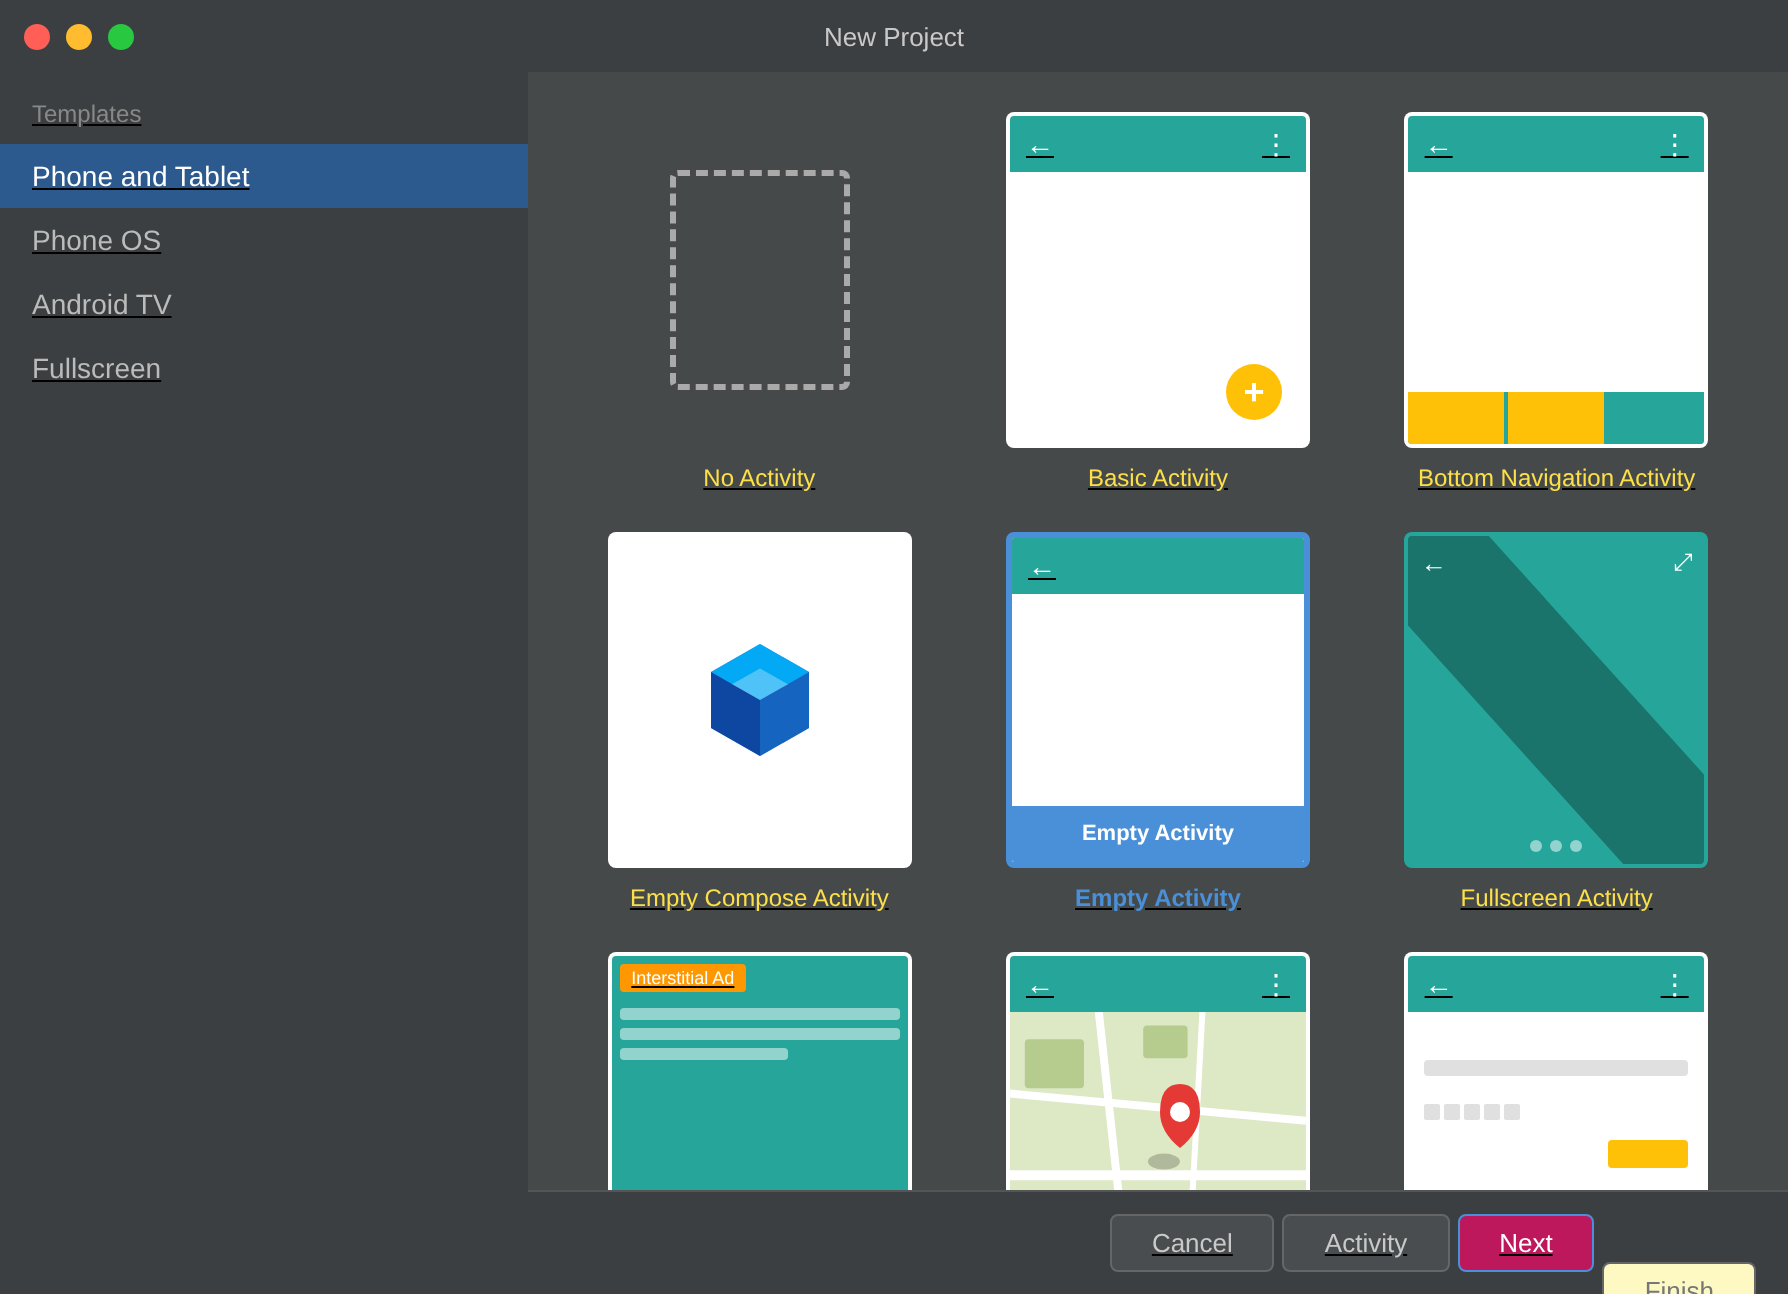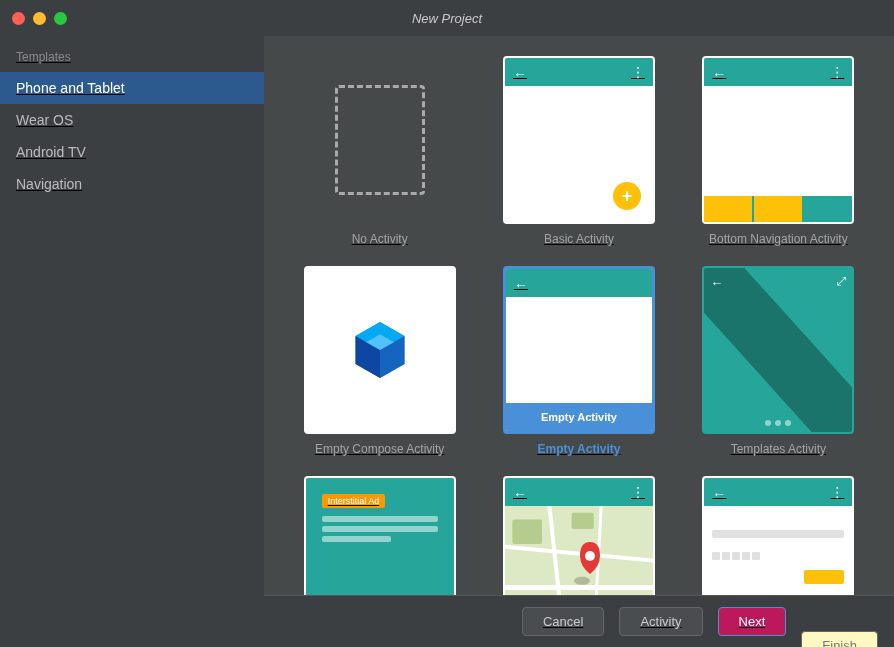--- a/index.html
+++ b/index.html
@@ -13,21 +13,20 @@
       flex-direction: column;
     }
     .title-bar {
       height: 36px;
       background: #3c3f41;
       display: flex;
       align-items: center;
       justify-content: center;
       position: relative;
       flex-shrink: 0;
-      font-style: italic;
     }
     .title-bar-buttons {
       position: absolute;
       left: 12px;
       display: flex;
       gap: 8px;
       align-items: center;
     }
     .tb-btn {
       width: 13px;
@@ -99,21 +98,21 @@
       position: relative;
       overflow: hidden;
       border: 2px solid transparent;
     }
     .template-card.selected .template-thumb {
       border: 3px solid #4a90d9;
     }
     .template-label {
       margin-top: 8px;
       font-size: 12px;
-      color: #a3a3a3;
+      color: #fde047;
       text-align: center;
     }
     .template-card.selected .template-label {
       color: #4a90d9;
       font-weight: bold;
     }
     
     .no-activity-thumb {
       display: flex;
       align-items: center;
@@ -322,21 +321,21 @@
       margin-top: 4px;
     }
 
     .footer-bar {
       height: 52px;
       background: #3c3f41;
       display: flex;
       align-items: center;
       justify-content: flex-end;
       padding: 0 16px;
-      gap: 15px;
+      gap: 4px;
       flex-shrink: 0;
       border-top: 1px solid #555;
     }
     .btn {
       padding: 6px 20px;
       border-radius: 4px;
       font-size: 13px;
       cursor: pointer;
       border: 1px solid #666;
       background: #4a4d4f;
@@ -367,23 +366,23 @@
     <div class="tb-btn tb-min"></div>
     <div class="tb-btn tb-max"></div>
   </div>
   <span class="title-text">New Project</span>
 </div>
 
 <div class="main-container">
   <div class="sidebar">
     <div class="sidebar-section-label">Templates</div>
     <div class="sidebar-item active">Phone and Tablet</div>
-    <div class="sidebar-item">Wear OS</div>
+    <div class="sidebar-item">Phone OS</div>
     <div class="sidebar-item">Android TV</div>
-    <div class="sidebar-item">Navigation</div>
+    <div class="sidebar-item">Fullscreen</div>
   </div>
 
   <div class="content-area">
     <div class="grid-area">
 
       <div class="template-card">
         <div class="template-thumb no-activity-thumb">
           <div class="dashed-rect"></div>
         </div>
         <span class="template-label">No Activity</span>
@@ -464,26 +463,26 @@
             <div class="fullscreen-icons">
               <span class="fs-icon">⤢</span>
             </div>
             <div class="phone-dots">
               <div class="phone-dot"></div>
               <div class="phone-dot"></div>
               <div class="phone-dot"></div>
             </div>
           </div>
         </div>
-        <span class="template-label">Templates Activity</span>
+        <span class="template-label">Fullscreen Activity</span>
       </div>
 
       <div class="template-card">
         <div class="template-thumb">
-          <div class="interstitial-thumb" style="width:100%;height:100%;display:flex;flex-direction:column;padding:16px;background:#26a69a;">
+          <div class="interstitial-thumb" style="width:100%;height:100%;display:flex;flex-direction:column;padding:4px;background:#26a69a;">
             <span class="ad-badge">Interstitial Ad</span>
             <div class="ad-lines">
               <div class="ad-line"></div>
               <div class="ad-line"></div>
               <div class="ad-line ad-line-short"></div>
             </div>
           </div>
         </div>
 
       </div>

